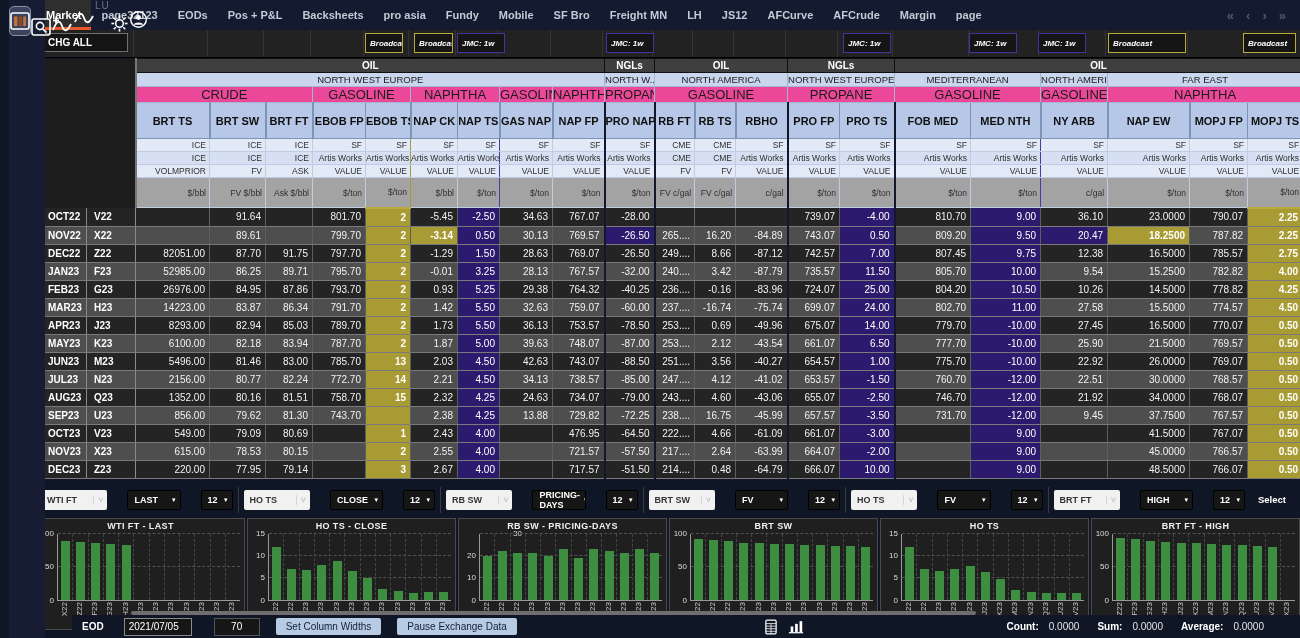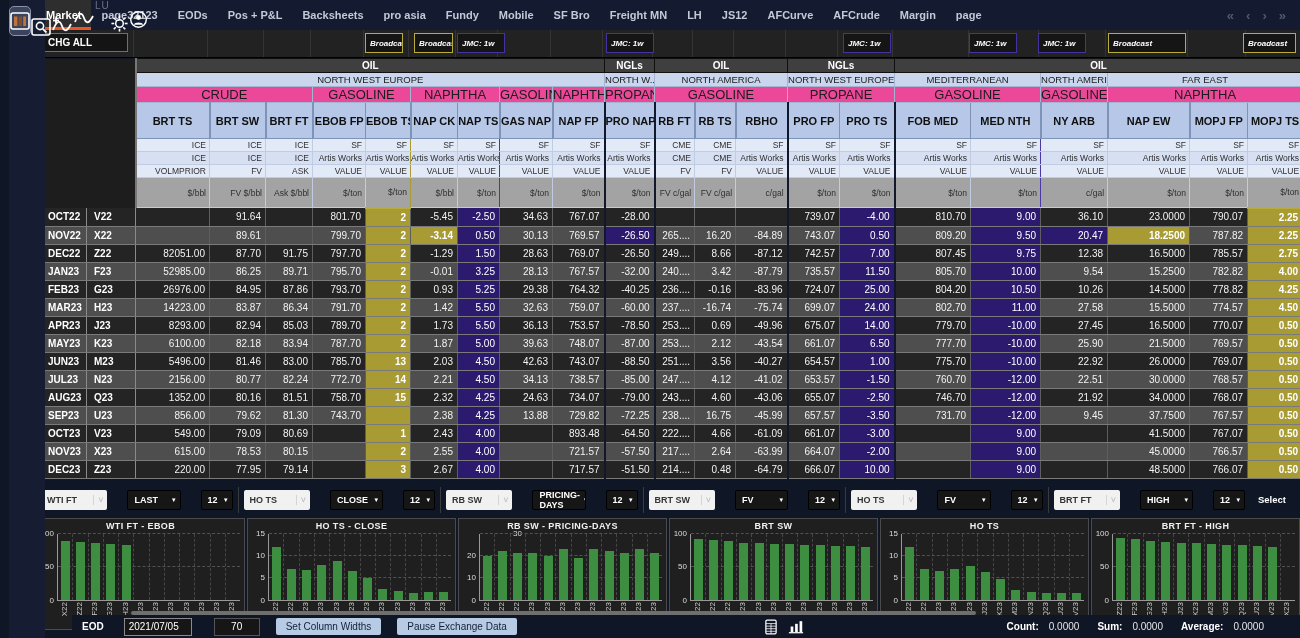--- a/index.html
+++ b/index.html
@@ -719,21 +719,21 @@
               <th class="bmonth">OCT23</th>
               <th class="bcode">V23</th>
               <td class="val">549.00</td>
               <td class="val">79.09</td>
               <td class="val">80.69</td>
               <td class="val"></td>
               <td class="val cell-yellow">1</td>
               <td class="val">2.43</td>
               <td class="val cell-purple">4.00</td>
               <td class="val"></td>
-              <td class="val">893.48</td>
+              <td class="val">476.95</td>
               <td class="val gb">-64.50</td>
               <td class="val gb">222....</td>
               <td class="val">4.66</td>
               <td class="val">-61.09</td>
               <td class="val gb">661.07</td>
               <td class="val cell-purple">-3.00</td>
               <td class="val gb"></td>
               <td class="val cell-purple">9.00</td>
               <td class="val"></td>
               <td class="val">41.5000</td>
@@ -877,21 +877,21 @@
           <div class="fsel fdark fsmall">
             <span class="flab">12</span>
             <span class="fchev">▾</span>
           </div>
         </div>
         <div class="fselectbtn">Select</div>
       </div>
 
     <div class="charts" id="charts">
         <div class="cpanel">
-          <div class="ctitle">WTI FT - EBOB</div>
+          <div class="ctitle">WTI FT - LAST</div>
           <div class="ytick" style="bottom: 24px;">0</div>
           <div class="ytick" style="bottom: 57.5px;">50</div>
           <div class="ytick" style="bottom: 91px;">100</div>
           <div class="carea">
             <div class="cgrid" style="bottom: 50%;"></div>
             <div class="cgrid" style="bottom: 100%;"></div>
             <div class="cbars">
               <div class="cslot first">
                 <div class="cbar" style="height: 88%;"></div>
               </div>

